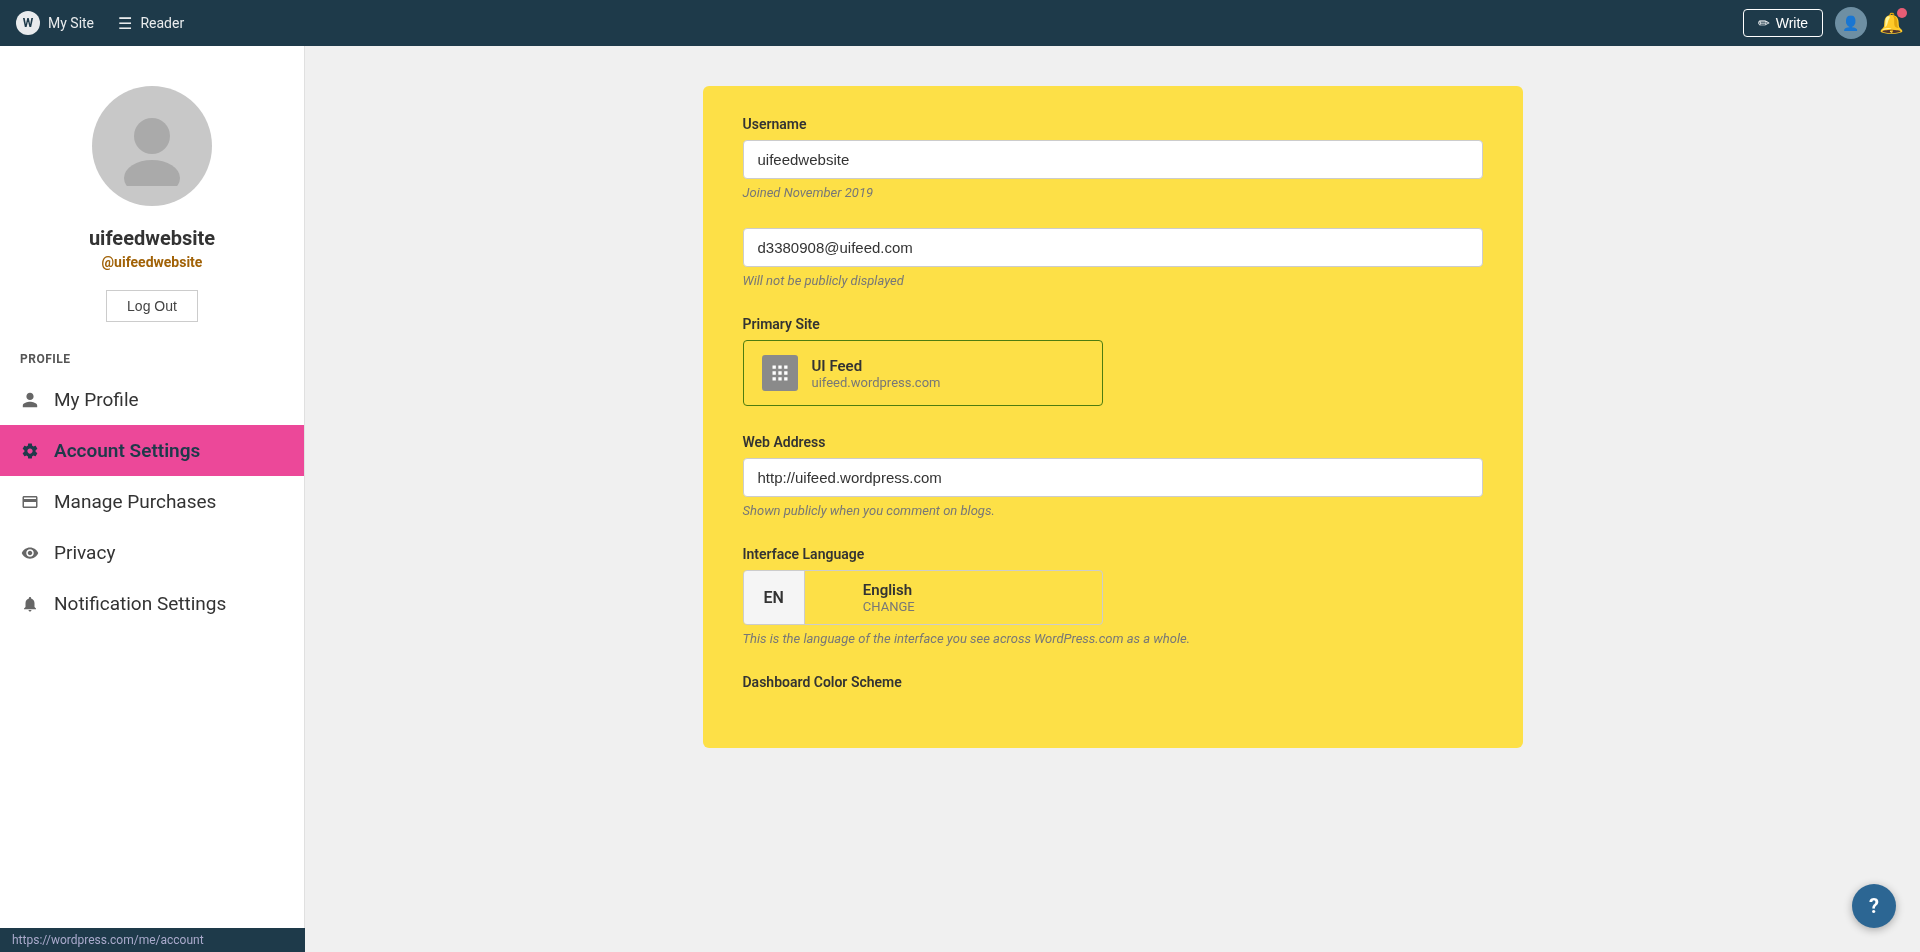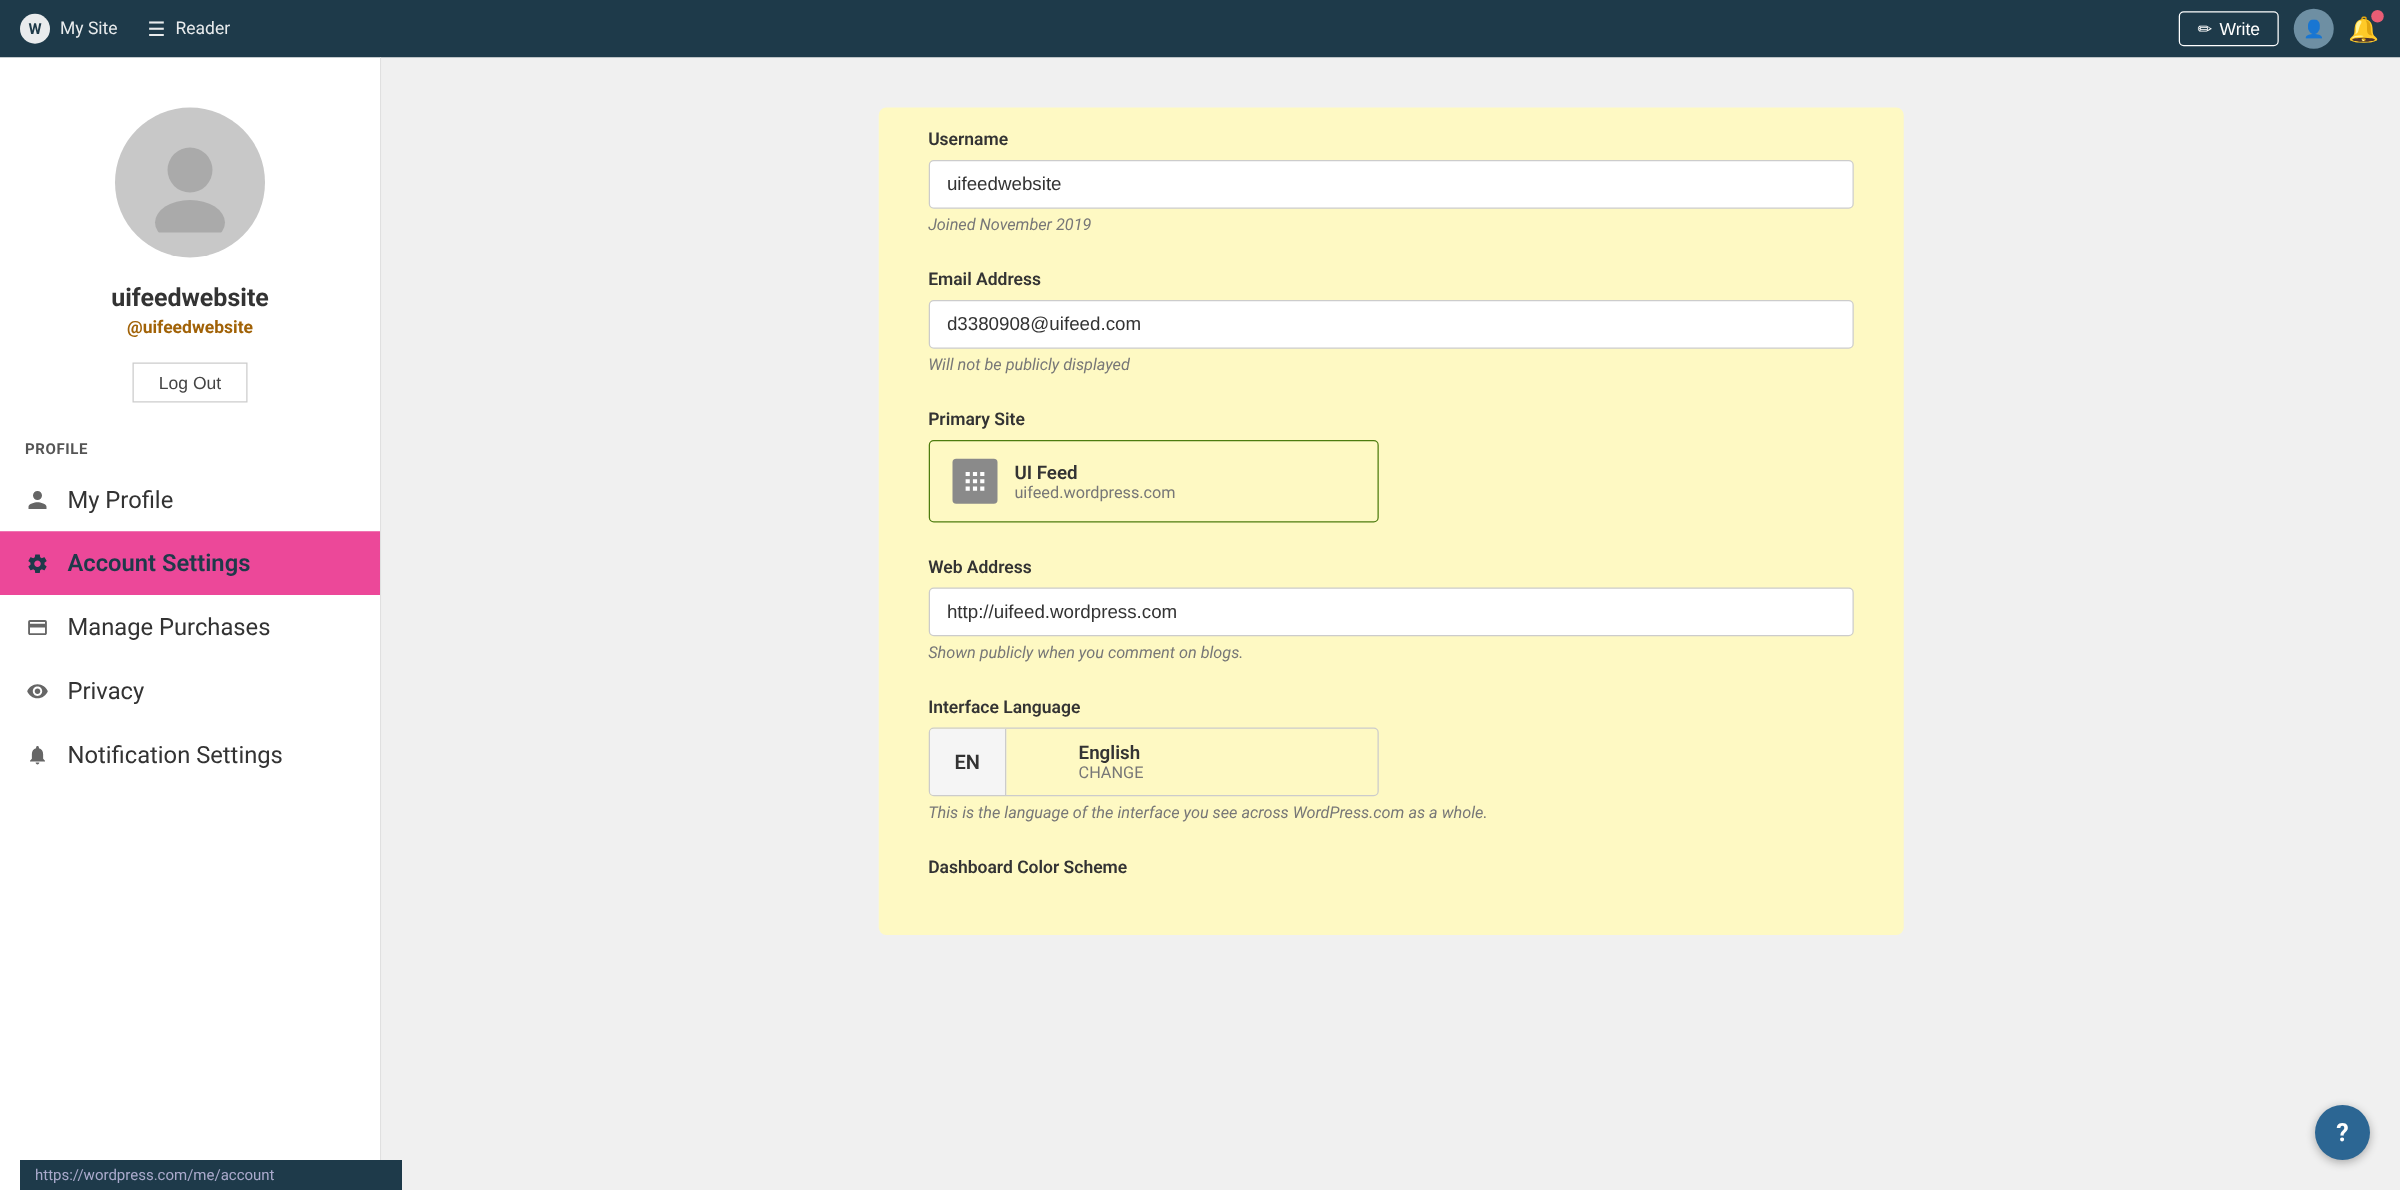--- a/index.html
+++ b/index.html
@@ -160,40 +160,40 @@
       display: flex; align-items: center; justify-content: center;
       flex-shrink: 0;
       color: #666;
     }
     .sidebar-nav-item.active .nav-icon { color: #1e3a4a; }
 
     
     .status-bar {
       position: fixed;
       bottom: 0;
-      left: 16px;
+      left: 0;
       width: 305px;
       background: #1e3a4a;
       color: #aac;
       font-size: 12px;
       padding: 5px 12px;
       z-index: 10;
     }
 
     
     .main-content {
       flex: 1;
       overflow-y: auto;
       padding: 40px 60px;
       background: #f0f0f0;
     }
     .content-card {
-      background: #fef9c3;
+      background: #fde047;
       border-radius: 6px;
-      padding: 18px 40px;
+      padding: 30px 40px;
       max-width: 820px;
       margin: 0 auto;
     }
 
     .field-group {
       margin-bottom: 28px;
     }
     .field-label {
       font-size: 14px;
       font-weight: 600;
@@ -396,21 +396,20 @@
   <main class="main-content">
     <div class="content-card">
 
       <div class="field-group">
         <div class="field-label">Username</div>
         <input class="field-input" type="text" value="uifeedwebsite" readonly="" style="">
         <div class="field-hint">Joined November 2019</div>
       </div>
 
       <div class="field-group">
-        <div class="field-label">Email Address</div>
         <input class="field-input" type="text" value="d3380908@uifeed.com" style="">
         <div class="field-hint">Will not be publicly displayed</div>
       </div>
 
       <div class="field-group">
         <div class="field-label">Primary Site</div>
         <div class="primary-site-box">
           <div class="site-icon-box">
             <svg width="20" height="20" viewBox="0 0 24 24" fill="white">
                 <path d="M3 3h4v4H3zm0 7h4v4H3zm0 7h4v4H3zm7-14h4v4h-4zm0 7h4v4h-4zm0 7h4v4h-4zm7-14h4v4h-4zm0 7h4v4h-4zm0 7h4v4h-4z"></path>

